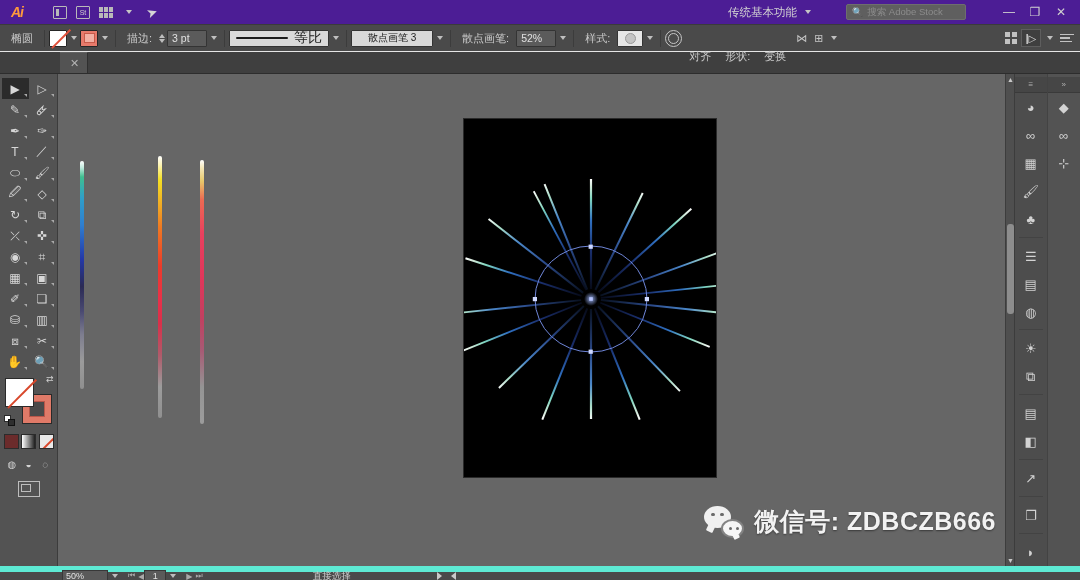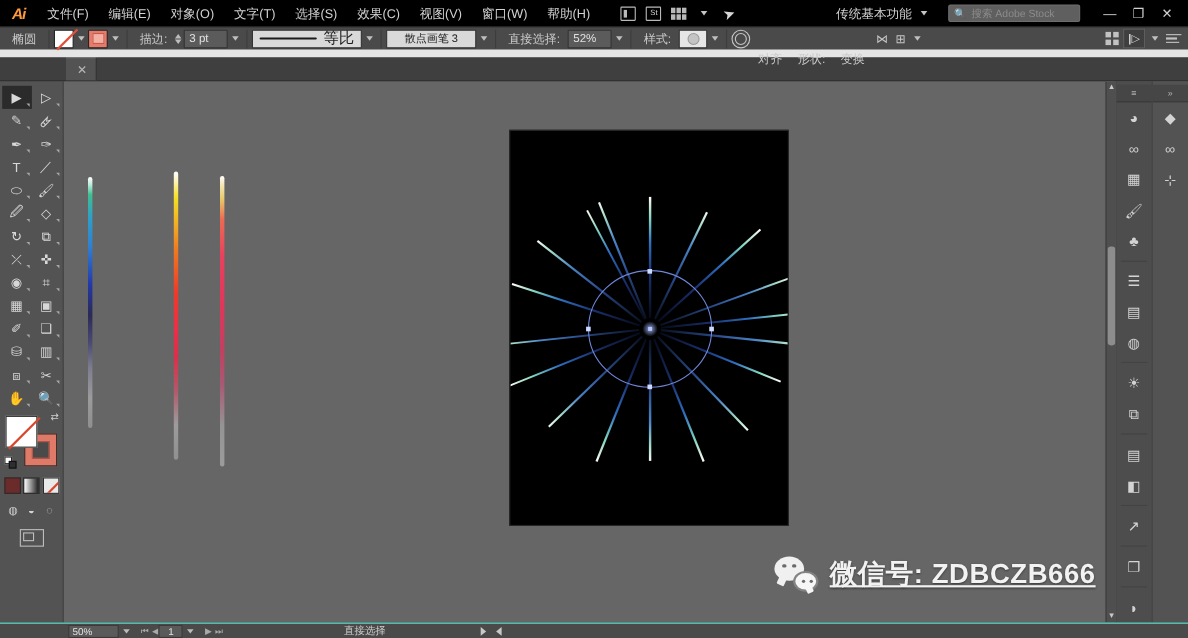--- a/index.html
+++ b/index.html
@@ -7,21 +7,21 @@
   body {
     width:1080px; height:580px;
     font-family:"Liberation Sans","DejaVu Sans",sans-serif;
     font-size:11px; color:#c8c8c8;
     overflow:hidden; position:relative;
     -webkit-font-smoothing:antialiased;
   }
 
   
   .menubar{
-    height:25px; background:#000000; display:flex; align-items:center;
+    height:25px; background:#4c1d95; display:flex; align-items:center;
     border-bottom:1px solid #3b3b3b; position:relative;
   }
   .ai-logo{
     width:34px; height:25px; display:flex; align-items:center; justify-content:center;
     color:#ff9a3c; font-weight:bold; font-size:14px; font-style:italic;
     letter-spacing:-1px;
   }
   .menu-items{ display:flex; align-items:center; gap:0px; }
   .menu-item{
     padding:4px 9px; color:#d2d2d2; font-size:11.5px; white-space:nowrap; cursor:default;
@@ -29,35 +29,35 @@
   .mb-icons{ display:flex; align-items:center; gap:7px; margin-left:18px; }
   .mb-ic{ width:16px; height:15px; display:flex; align-items:center; justify-content:center; }
   .sq-icon{ width:14px;height:13px;border:1px solid #b9b9b9;border-radius:1px;position:relative;}
   .sq-icon::before{content:"";position:absolute;left:2px;top:2px;width:3px;bottom:2px;background:#b9b9b9;}
   .st-icon{width:14px;height:13px;border:1px solid #b9b9b9;border-radius:1px;display:flex;align-items:center;justify-content:center;font-size:7px;color:#cfcfcf;}
   .grid-icon{width:14px;height:11px;display:grid;grid-template-columns:1fr 1fr 1fr;gap:1px;}
   .grid-icon i{background:#b9b9b9;display:block;}
   .chev{ width:0;height:0;border-left:3px solid transparent;border-right:3px solid transparent;border-top:4px solid #c5c5c5;}
   .plane{ color:#d6d6d6; font-size:13px; transform:rotate(-20deg); }
 
-  .mb-right{ margin-left:auto; display:flex; align-items:center; gap:0; padding-right:6px; }
+  .mb-right{ margin-left:auto; display:flex; align-items:center; gap:16px; padding-right:6px; }
   .workspace-sel{ display:flex;align-items:center;gap:8px; font-size:11.5px; color:#d2d2d2; padding:3px 7px; }
   .search-box{
     width:120px;height:16px;background:#5f5f5f;border:1px solid #6e6e6e;border-radius:2px;
     display:flex;align-items:center;gap:4px;padding:0 5px;margin-left:12px;
   }
   .search-box .mag{ font-size:9px;color:#a8a8a8; }
   .search-box span.ph{ font-size:9.5px;color:#8c8c8c;white-space:nowrap;overflow:hidden; }
   .win-btns{ display:flex;align-items:center;gap:0; margin-left:14px; }
   .win-b{ width:26px;height:24px;display:flex;align-items:center;justify-content:center;color:#d0d0d0;font-size:12px; }
 
   
   .ctrlbar{
     height:27px;background:#4a4a4a;display:flex;align-items:center;gap:0;
-    border-bottom:7px solid #e5e5e5;padding-left:4px;position:relative;
+    border-bottom:1px solid #e5e5e5;padding-left:4px;position:relative;
   }
   .cb-label{ font-size:11px;color:#c9c9c9;padding:0 7px;white-space:nowrap; }
   .cb-sep{ width:1px;height:17px;background:#3c3c3c;margin:0 4px; }
   .sw{ width:18px;height:17px;border:1px solid #262626;border-radius:1px;background:#fff;position:relative; }
   .sw.none::after{
     content:"";position:absolute;left:-2px;top:50%;width:26px;height:1.5px;background:#e0503a;
     transform:rotate(-45deg);transform-origin:center;
   }
   .sw.stroke-c{ background:#e87a6b; display:flex;align-items:center;justify-content:center; }
   .sw.stroke-c::before{content:"";width:9px;height:8px;background:#f3b0a4;border:1px solid #c75a4a;}
@@ -171,21 +171,20 @@
   .vscroll{
     position:absolute;right:0;top:0;bottom:0;width:9px;background:#4f4f4f;border-left:1px solid #3d3d3d;
   }
   .vscroll .thumb{ position:absolute;left:1px;width:7px;background:#8d8d8d;border-radius:3px; }
   .vs-arrow{ position:absolute;left:1px;width:7px;height:9px;display:flex;align-items:center;justify-content:center;color:#c9c9c9;font-size:7px; }
 
   .watermark{
     position:absolute;right:18px;bottom:28px;display:flex;align-items:center;gap:10px;
     color:#f2f2f2;font-size:25px;font-weight:bold;letter-spacing:0.5px;
     text-shadow:0 1px 2px rgba(0,0,0,.45);
-    text-decoration:underline;
   }
   .wx-logo{ position:relative;width:40px;height:32px; }
   .wx-logo .big{
     position:absolute;left:0;top:0;width:27px;height:22px;background:#f0f0f0;border-radius:50%;
   }
   .wx-logo .big::after{
     content:"";position:absolute;left:3px;bottom:-4px;width:7px;height:7px;background:#f0f0f0;
     transform:rotate(25deg);border-radius:1px;
   }
   .wx-logo .small{
@@ -206,49 +205,38 @@
   .dock-tabtop{ width:100%;height:16px;background:#464646;border-bottom:1px solid #3a3a3a;display:flex;align-items:center;justify-content:center;color:#b0b0b0;font-size:8px; }
   .dk{
     width:28px;height:27px;display:flex;align-items:center;justify-content:center;
     color:#d3d3d3;font-size:13px;margin-top:1px;cursor:default;
   }
   .dk-div{ width:24px;height:1px;background:#434343;margin:4px 0; }
 
   
   .statusbar{
     position:absolute;left:0;right:0;bottom:0;height:14px;background:#4a4a4a;
-    border-top:1px solid #5eead4;display:flex;align-items:center;font-size:9px;color:#c6c6c6;
+    border-top:6px solid #5eead4;display:flex;align-items:center;font-size:9px;color:#c6c6c6;
   }
   .sb-zoom{ width:46px;height:12px;margin-left:62px;background:#5a5a5a;border:1px solid #383838;display:flex;align-items:center;padding-left:3px;font-size:9px;color:#e2e2e2; }
   .sb-chev{ width:14px;display:flex;align-items:center;justify-content:center; }
   .sb-chev i{ width:0;height:0;border-left:3px solid transparent;border-right:3px solid transparent;border-top:4px solid #bdbdbd; }
   .sb-nav{ display:flex;align-items:center;gap:3px;margin-left:6px;color:#a9a9a9;font-size:8px; }
   .sb-page{ width:22px;height:12px;background:#5a5a5a;border:1px solid #383838;display:flex;align-items:center;justify-content:center;font-size:9px;color:#e2e2e2; }
   .sb-tool{ margin-left:110px;font-size:9.5px;color:#cdcdcd; }
   .sb-right{ margin-left:86px;display:flex;align-items:center;gap:9px;color:#b5b5b5;font-size:8px; }
 
   .tri-r{ width:0;height:0;border-top:4px solid transparent;border-bottom:4px solid transparent;border-left:5px solid #c9c9c9; }
   .tri-l{ width:0;height:0;border-top:4px solid transparent;border-bottom:4px solid transparent;border-right:5px solid #c9c9c9; }
 </style>
 </head>
 <body>
 
 <div class="menubar">
   <div class="ai-logo">Ai</div>
-  <div class="menu-items">
-    <div class="menu-item">文件(F)</div>
-    <div class="menu-item">编辑(E)</div>
-    <div class="menu-item">对象(O)</div>
-    <div class="menu-item">文字(T)</div>
-    <div class="menu-item">选择(S)</div>
-    <div class="menu-item">效果(C)</div>
-    <div class="menu-item">视图(V)</div>
-    <div class="menu-item">窗口(W)</div>
-    <div class="menu-item">帮助(H)</div>
-  </div>
   <div class="mb-icons">
     <div class="mb-ic">
         <div class="sq-icon"></div>
       </div>
     <div class="mb-ic">
         <div class="st-icon">St</div>
       </div>
     <div class="mb-ic">
       <div class="grid-icon">
           <i></i>
@@ -309,21 +297,21 @@
   </div>
   <div class="drop">
       <div class="chev2"></div>
     </div>
   <div class="cb-sep"></div>
   <div class="brush-box">散点画笔 3</div>
   <div class="drop">
       <div class="chev2"></div>
     </div>
   <div class="cb-sep"></div>
-  <div class="cb-label">直接选择:</div>
+  <div class="cb-label">散点画笔:</div>
   <div class="numfield">52%</div>
   <div class="drop">
       <div class="chev2"></div>
     </div>
   <div class="cb-sep"></div>
   <div class="cb-label">样式:</div>
   <div class="style-box">
       <i></i>
     </div>
   <div class="drop">

